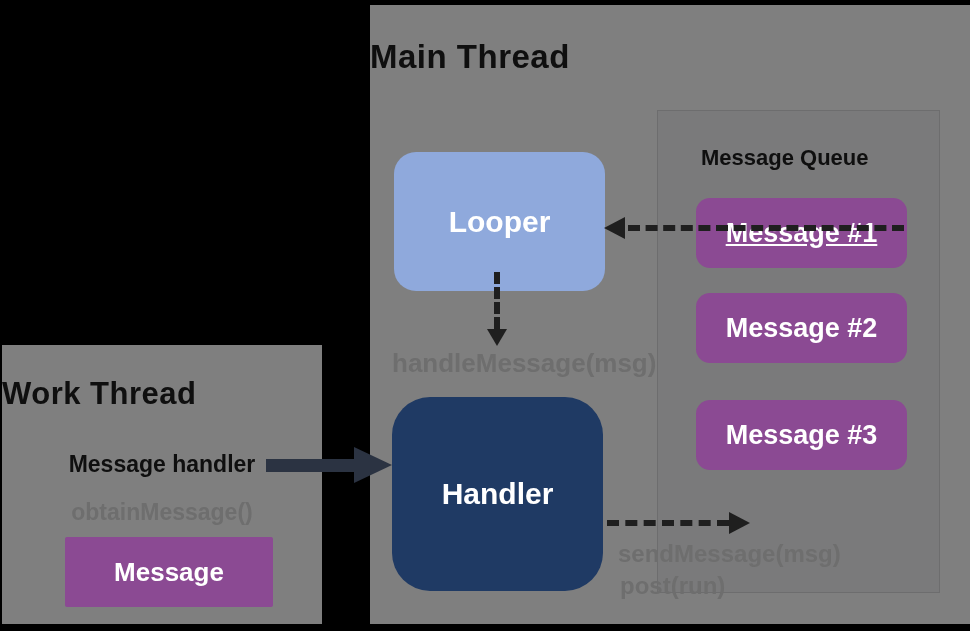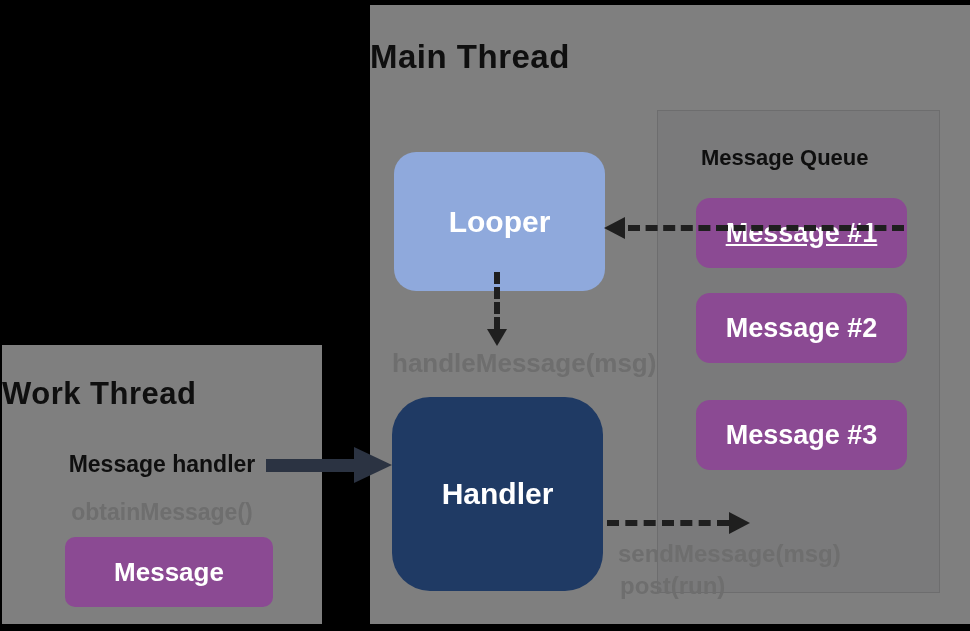--- a/index.html
+++ b/index.html
@@ -38,21 +38,21 @@
   .queue-label{
     left:657px;top:145px;width:283px;
     font-size:22px;font-weight:700;color:var(--title-text,#0f0f0f);padding-left:44px;
   }
   .message-item{
     left:696px;width:211px;height:70px;border-radius:14px;
     background:var(--message-box,#8b4a93);font-size:27px;
   }
   .msg1{top:198px;text-decoration:underline;} .msg2{top:293px;} .msg3{top:400px;}
   .work-message{
-    left:65px;top:537px;width:208px;height:70px;border-radius:10px;
+    left:65px;top:537px;width:208px;height:70px;border-radius:2px;
     background:var(--message-box,#8b4a93);font-size:26px;
   }
   .faint{
     color:var(--faint-text,#6e6e6e);font-weight:600;white-space:nowrap;
   }
   .handle-caption{left:392px;top:348px;font-size:26px;}
   .send-caption{left:618px;top:540px;font-size:24px;}
   .post-caption{left:620px;top:572px;font-size:24px;}
   .handler-caption{left:2px;top:451px;width:320px;text-align:center;
     font-size:23px;font-weight:600;color:var(--title-text,#0f0f0f);}

